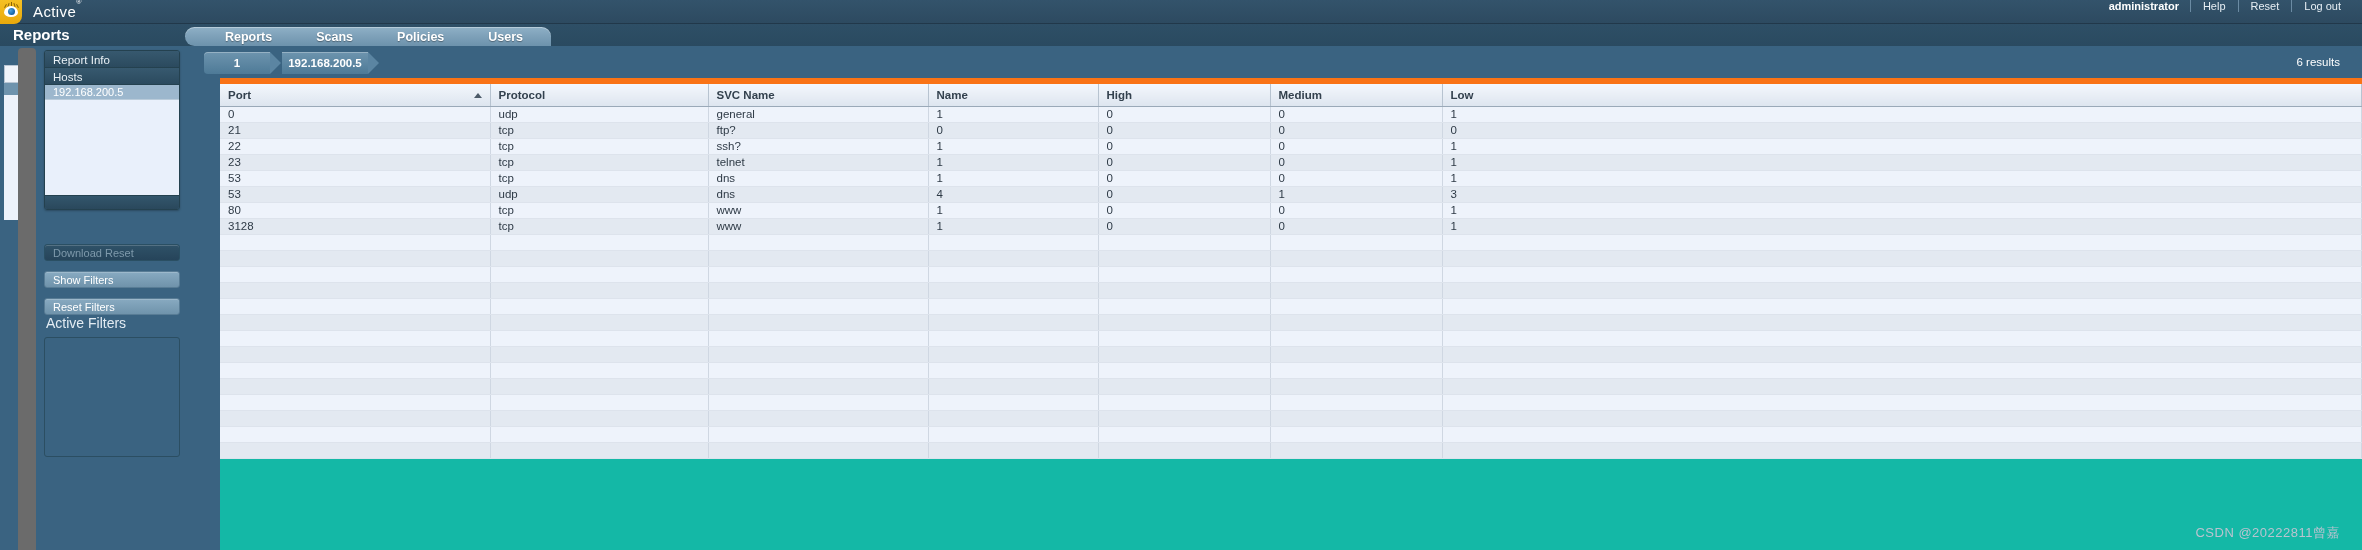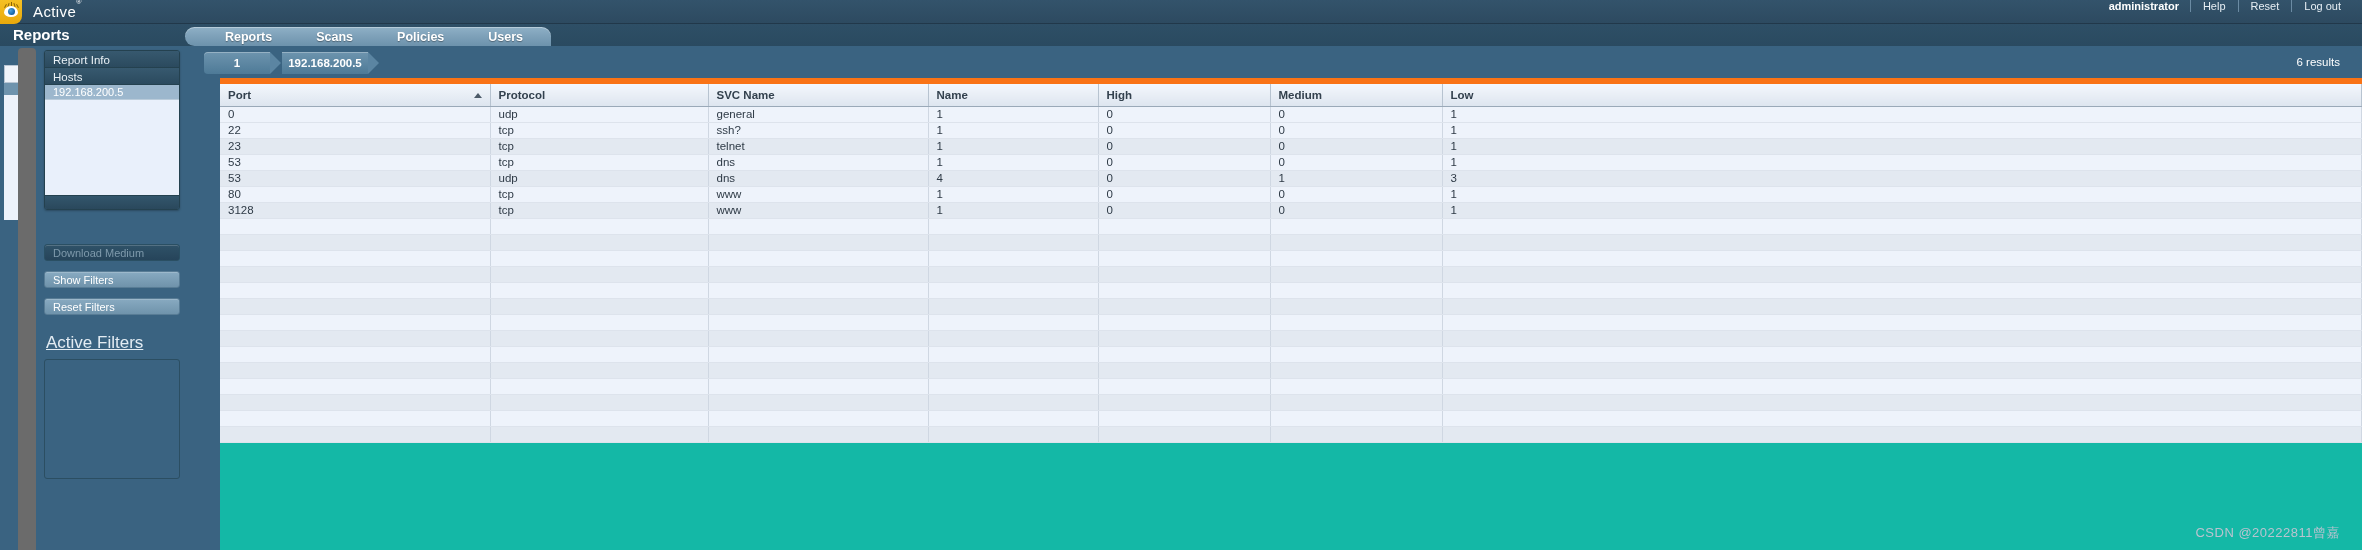--- a/index.html
+++ b/index.html
@@ -132,21 +132,21 @@
     background: linear-gradient(to bottom, #2f5268 0%, #26445a 100%);
     color: #7e99ab;
     margin-top: 34px;
   }
   .btn-filter {
     background: linear-gradient(to bottom, #88aac1 0%, #6f93ab 100%);
     color: #ffffff;
     border: 1px solid #587c95;
   }
   .active-filters-label {
-    margin-top: 18px; color: #e3ecf3; font-size: 17px; padding-left: 2px; text-decoration: underline;
+    color: #e3ecf3; font-size: 14px; padding-left: 2px;
   }
   .active-filters-box {
     margin-top: 6px; width: 136px; height: 120px;
     border: 1px solid #2b4e62; border-radius: 3px;
     background: #3a6381;
   }
 
   
   .main { position: absolute; left: 200px; top: 50px; right: 0; bottom: 0; }
 
@@ -270,21 +270,21 @@
 
   <div class="side-panel">
     <div class="side-head">Report Info</div>
     <div class="side-head">Hosts</div>
     <div class="hosts-body">
       <div class="host-item">192.168.200.5</div>
     </div>
     <div class="side-foot"></div>
   </div>
 
-  <div class="side-btn btn-download">Download Medium</div>
+  <div class="side-btn btn-download">Download Reset</div>
   <div class="side-btn btn-filter">Show Filters</div>
   <div class="side-btn btn-filter">Reset Filters</div>
 
   <div class="active-filters-label">Active Filters</div>
   <div class="active-filters-box"></div>
 </div>
 
 <div class="main">
 
   <div class="crumbbar">
@@ -320,20 +320,29 @@
       <tbody id="grid-body">
           <tr class="odd">
             <td>0</td>
             <td>udp</td>
             <td>general</td>
             <td>1</td>
             <td class="high">0</td>
             <td class="medium">0</td>
             <td class="low">1</td>
           </tr>
+          <tr class="even">
+            <td>21</td>
+            <td>tcp</td>
+            <td>ftp?</td>
+            <td>0</td>
+            <td class="high">0</td>
+            <td class="medium">0</td>
+            <td class="low">0</td>
+          </tr>
           <tr class="odd">
             <td>22</td>
             <td>tcp</td>
             <td>ssh?</td>
             <td>1</td>
             <td class="high">0</td>
             <td class="medium">0</td>
             <td class="low">1</td>
           </tr>
           <tr class="even">

